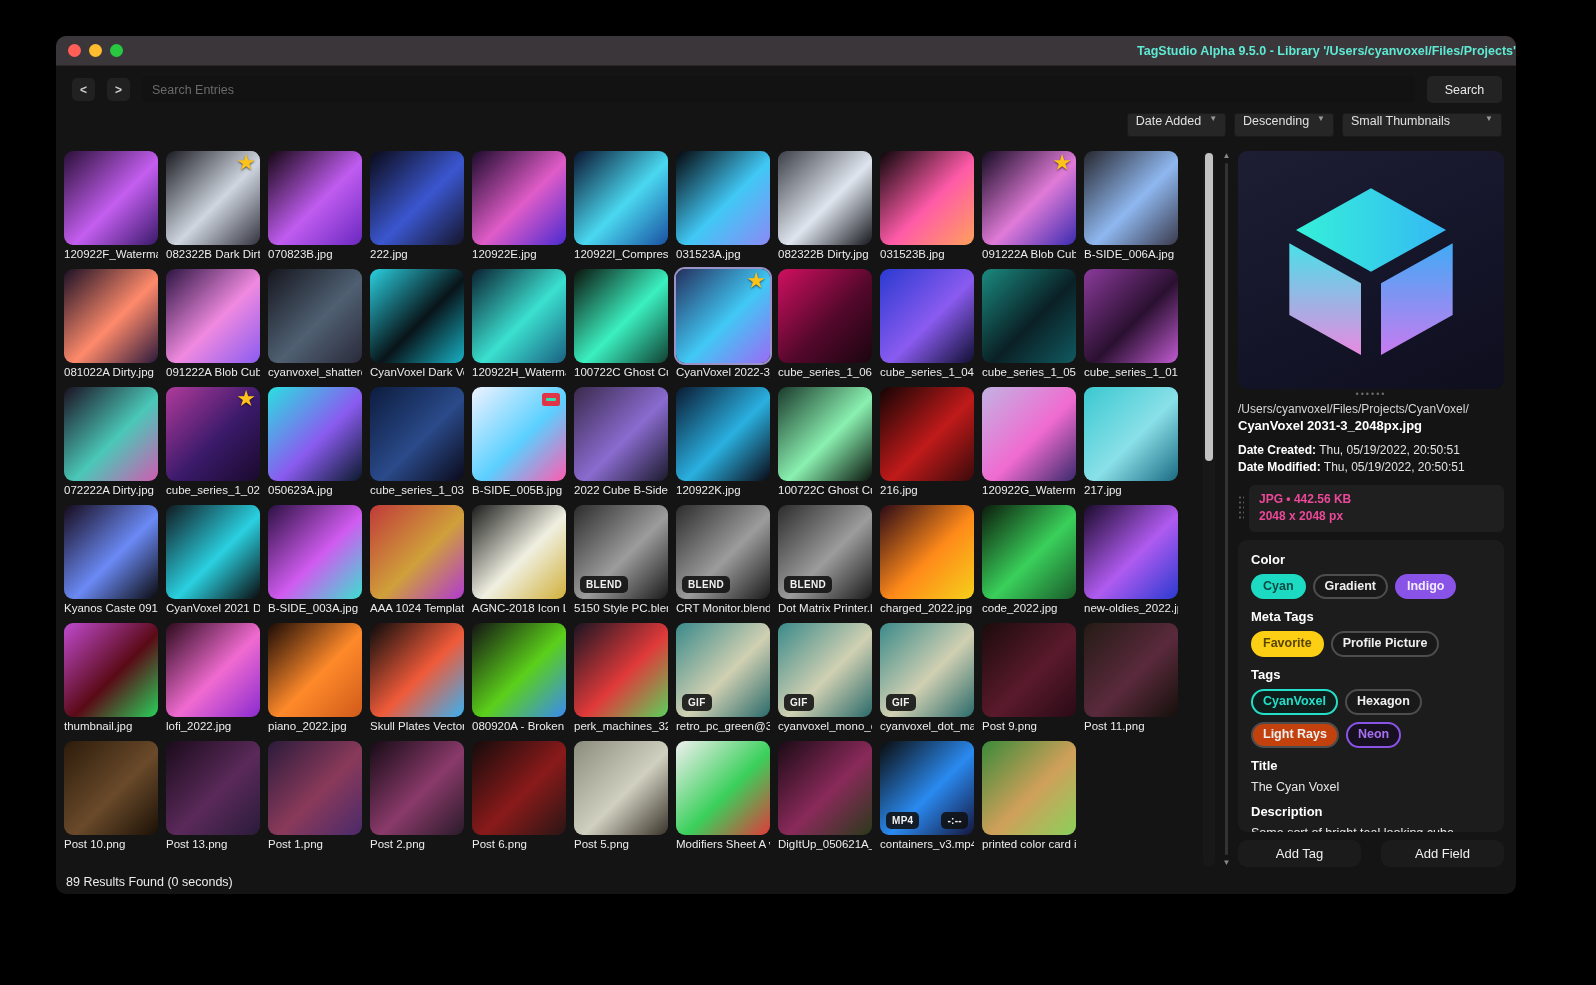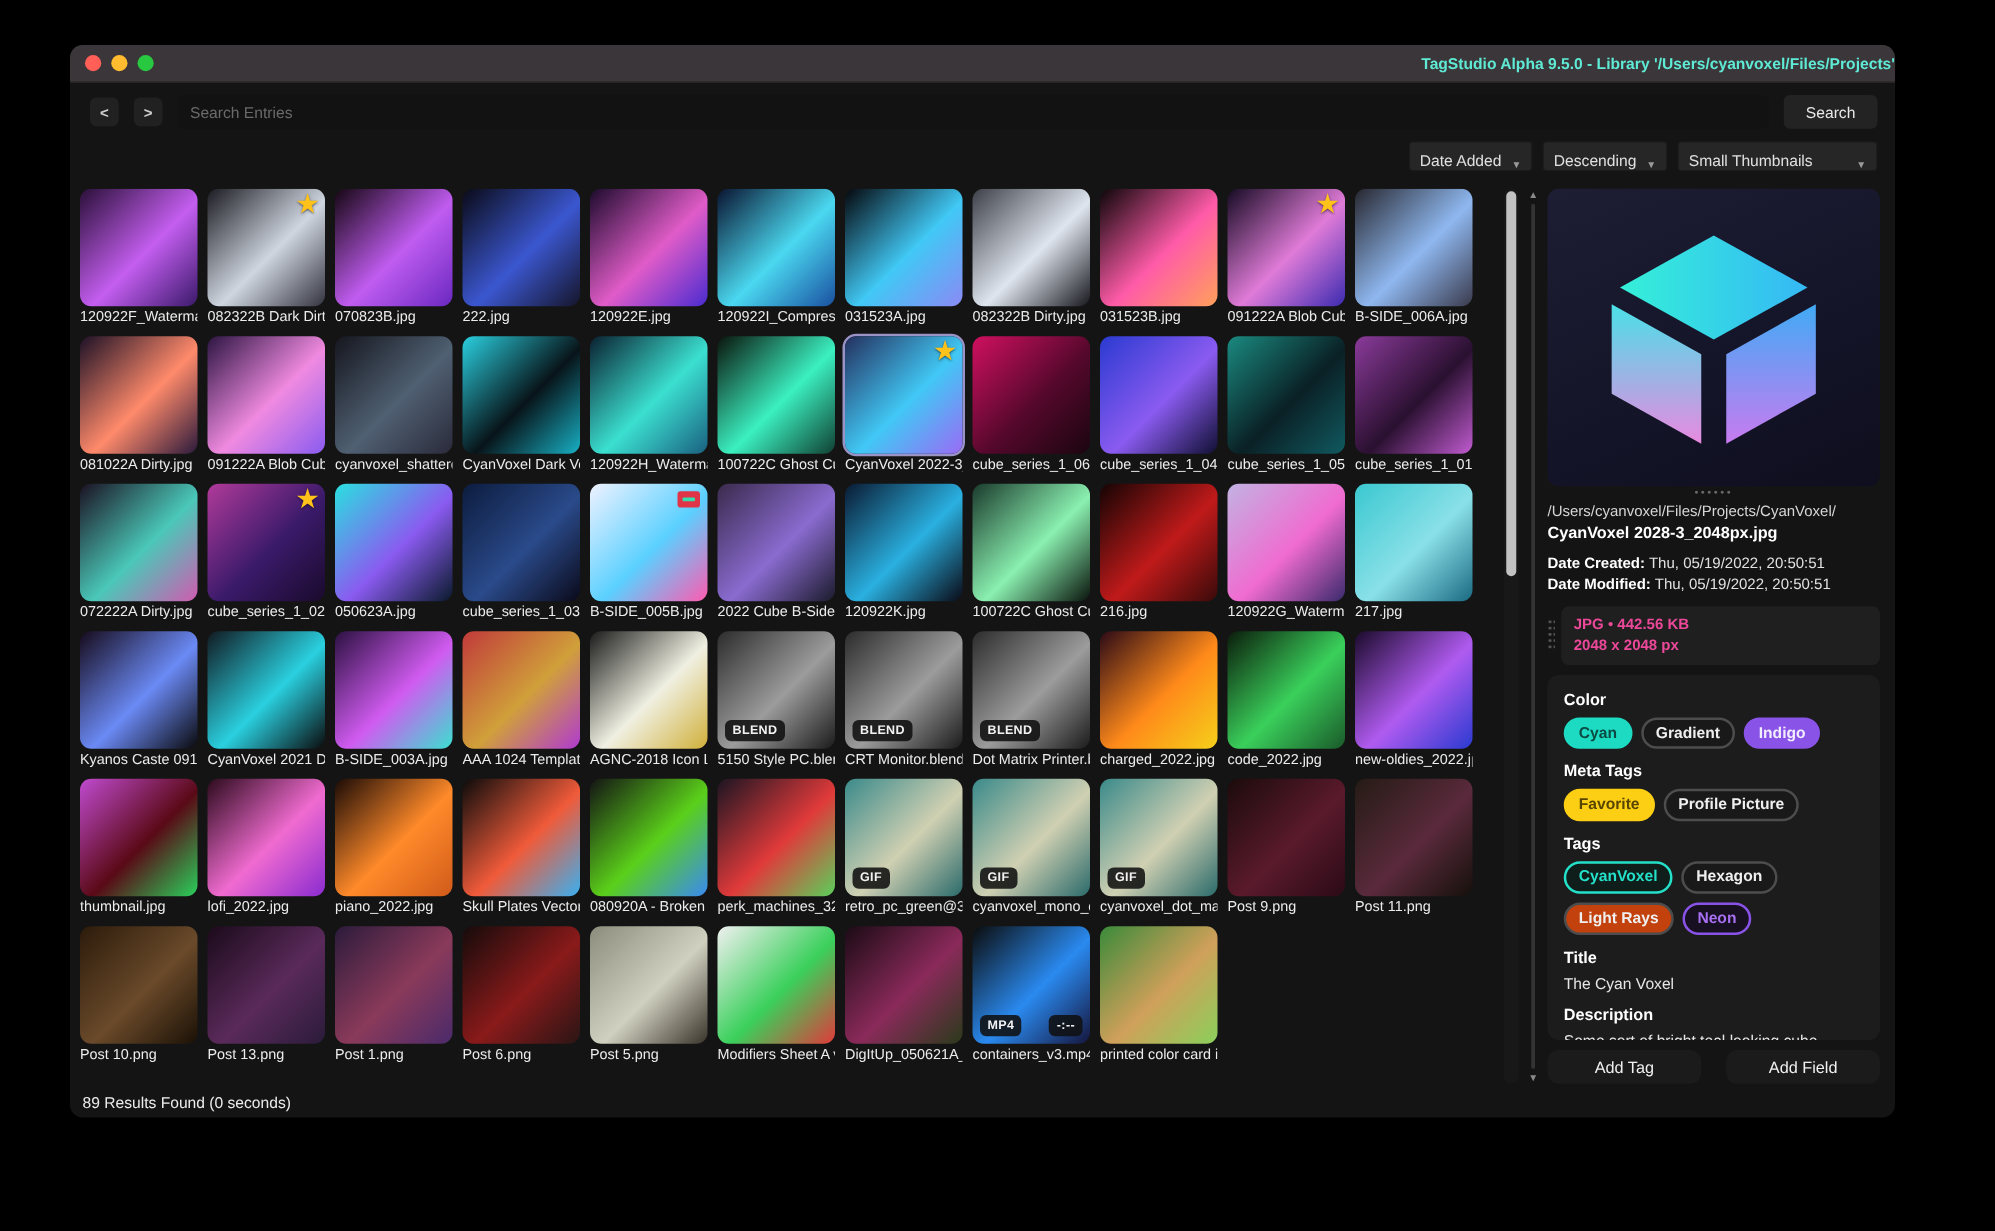--- a/index.html
+++ b/index.html
@@ -15,21 +15,21 @@
 
   
   .toolbar { display:flex; align-items:center; gap:12px; padding:10px 14px 8px 16px; }
   .navbtn { width:23px; height:23px; border-radius:5px; background:#212121; color:#cfcfcf; font-size:12px; font-weight:bold; display:flex; align-items:center; justify-content:center; cursor:pointer; }
   .searchbox { flex:1; height:27px; border-radius:5px; background:#121212; border:none; outline:none; color:#ddd; font-size:12.5px; padding:0 10px; font-family:"Liberation Sans", sans-serif; }
   .searchbox::placeholder { color:#6a6a6a; }
   .searchbtn { width:75px; height:27px; border-radius:5px; background:#232323; color:#e8e8e8; font-size:12.5px; border:none; cursor:pointer; font-family:"Liberation Sans", sans-serif; }
 
   
   .sortbar { display:flex; justify-content:flex-end; gap:8px; padding:2px 14px 4px; }
-  .dropdown { height:24px; background:#262626; border:1px solid #1a1a1a; border-radius:3px; color:#e0e0e0; font-size:12.5px; display:flex; align-items:flex-end; padding:0 8px; gap:8px; cursor:pointer; }
+  .dropdown { height:24px; background:#262626; border:1px solid #1a1a1a; border-radius:3px; color:#e0e0e0; font-size:12.5px; display:flex; align-items:flex-start; padding:0 8px; gap:8px; cursor:pointer; }
   .dropdown .arrow { color:#9a9a9a; font-size:8px; }
   .dropdown.wide { width:160px; justify-content:space-between; }
 
   
   .main { display:flex; height:726px; padding:10px 12px 0 8px; }
   .grid-col { flex:1; overflow:hidden; }
   .grid { display:grid; grid-template-columns:repeat(11, 94px); gap:6px 8px; }
   .cell { width:94px; }
   .thumb { width:94px; height:94px; border-radius:9px; position:relative; overflow:hidden; }
   .thumb.selected { box-shadow:0 0 0 2px #9a93c8; }
@@ -357,20 +357,24 @@
     <div class="thumb" style="background: linear-gradient(135deg, rgb(44, 27, 11) 0%, rgb(106, 74, 42) 55%, rgb(27, 17, 6) 100%);"></div>
     <div class="thumb-label">Post 10.png</div>
   </div>
           <div class="cell">
     <div class="thumb" style="background: linear-gradient(135deg, rgb(27, 11, 27) 0%, rgb(90, 42, 90) 55%, rgb(42, 27, 58) 100%);"></div>
     <div class="thumb-label">Post 13.png</div>
   </div>
           <div class="cell">
     <div class="thumb" style="background: linear-gradient(135deg, rgb(44, 27, 60) 0%, rgb(138, 58, 90) 55%, rgb(74, 42, 106) 100%);"></div>
     <div class="thumb-label">Post 1.png</div>
+  </div>
+          <div class="cell">
+    <div class="thumb" style="background: linear-gradient(135deg, rgb(21, 11, 21) 0%, rgb(138, 58, 106) 55%, rgb(42, 27, 42) 100%);"></div>
+    <div class="thumb-label">Post 2.png</div>
   </div>
           <div class="cell">
     <div class="thumb" style="background: linear-gradient(135deg, rgb(21, 11, 11) 0%, rgb(138, 26, 26) 55%, rgb(42, 21, 21) 100%);"></div>
     <div class="thumb-label">Post 6.png</div>
   </div>
           <div class="cell">
     <div class="thumb" style="background: linear-gradient(135deg, rgb(140, 140, 124) 0%, rgb(208, 208, 192) 55%, rgb(58, 52, 42) 100%);"></div>
     <div class="thumb-label">Post 5.png</div>
   </div>
           <div class="cell">
@@ -422,21 +426,21 @@
                 <stop offset="1" stop-color="#c87bf0"></stop>
             </linearGradient>
           </defs>
           <polygon points="60,6 105,31 60,56 15,31" fill="url(#gTop)"></polygon>
           <polygon points="11,39 54,63 54,106 11,82" fill="url(#gLeft)"></polygon>
           <polygon points="66,63 109,39 109,82 66,106" fill="url(#gRight)"></polygon>
         </svg>
       </div>
       <div class="drag-dots">••••••</div>
       <div class="filepath">/Users/cyanvoxel/Files/Projects/CyanVoxel/</div>
-      <div class="filename">CyanVoxel 2028-3_2048px.jpg</div>
+      <div class="filename">CyanVoxel 2031-3_2048px.jpg</div>
       <div class="dates">
         <div><b>Date Created:</b> <span>Thu, 05/19/2022, 20:50:51</span></div>
         <div><b>Date Modified:</b> <span>Thu, 05/19/2022, 20:50:51</span></div>
       </div>
       <div class="fileinfo-row">
         <div class="grip"></div>
         <div class="fileinfo">
           <div>JPG  •  442.56 KB</div>
           <div>2048 x 2048 px</div>
         </div>

